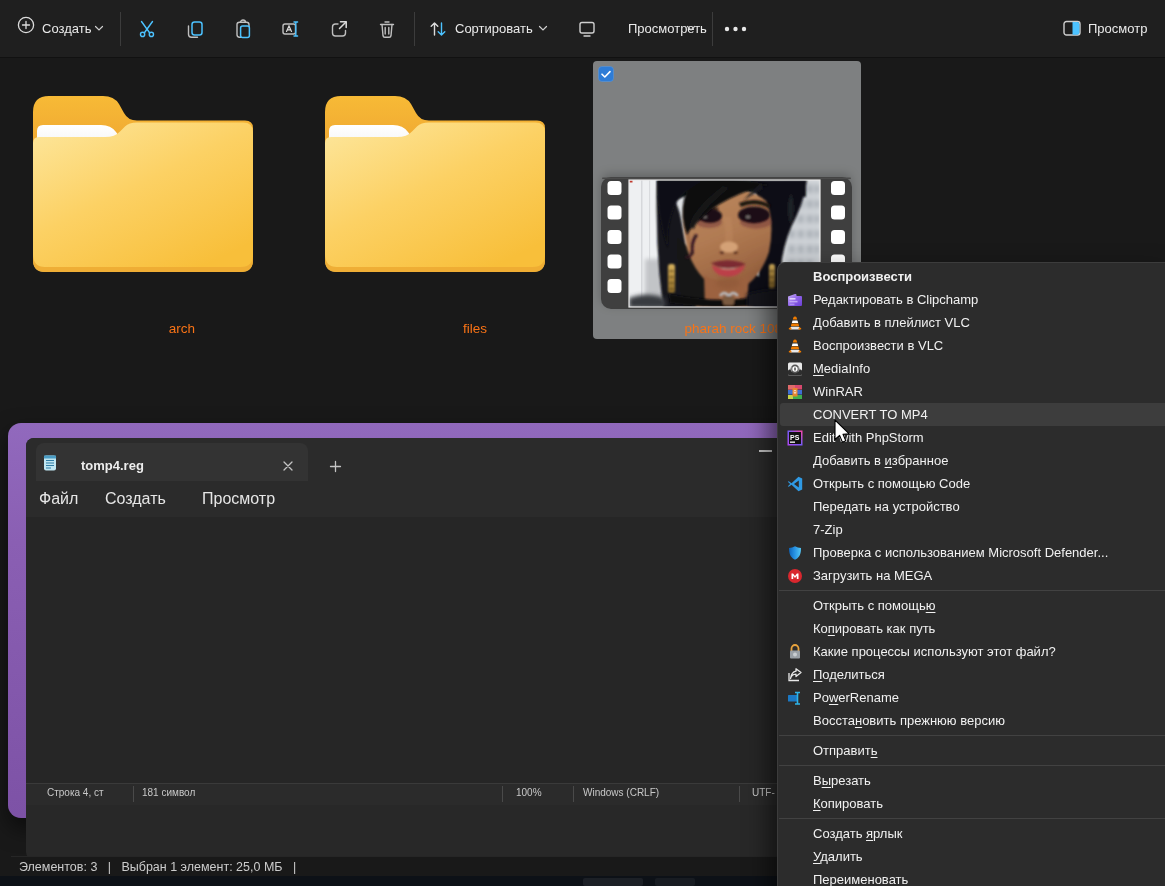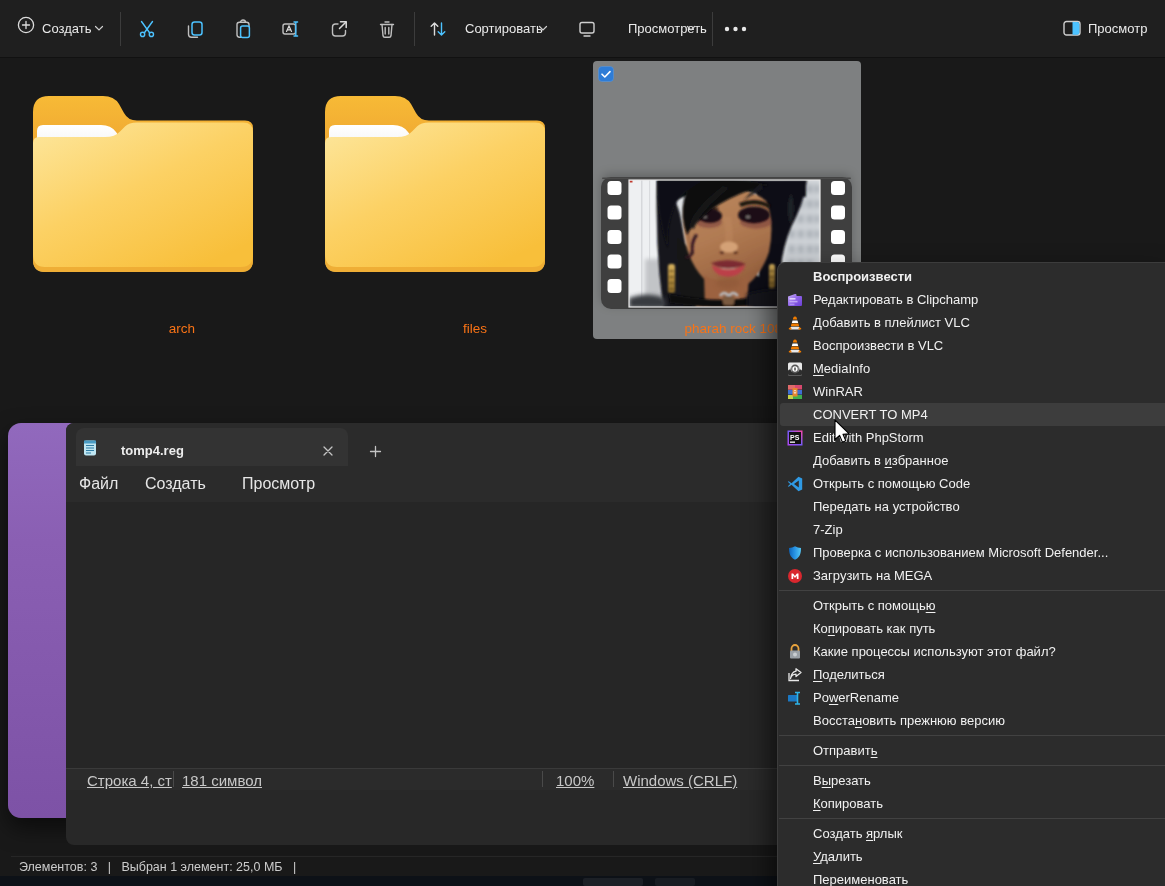--- a/index.html
+++ b/index.html
@@ -27,24 +27,24 @@
   padding-left:35px; white-space:nowrap; }
 .mrow .mic { position:absolute; left:9px; top:3.5px; width:16px; height:16px; }
 .msep { height:1px; background:#424242; margin:3px 1px; }
 .mhl { position:absolute; left:2px; right:2px; top:0; height:23px; background:#3d3d3d; border-radius:3px; }
 .u { text-decoration:underline; text-underline-offset:2px; }
 
 
 #npframe { left:8px; top:423px; width:892px; height:395px; border-radius:13px;
   background:linear-gradient(180deg,#9169bd 0%,#8a5fb3 30%,#7d52a6 100%);
   box-shadow:0 10px 22px rgba(0,0,0,0.55); }
-#npwin { left:18px; top:0; width:856px; height:422px; background:#282828; border-radius:8px; overflow:hidden; position:absolute;margin-left:40px; }
+#npwin { left:18px; top:15px; width:856px; height:422px; background:#282828; border-radius:8px; overflow:hidden; position:absolute; }
 .npmenu { top:490px; color:#e6e6e6; font-size:16px;text-align:right; }
 #npwin .npmenu { top:52px; }
-.npst { top:349px; font-size:15px; color:#c8c8c8;text-decoration:underline; }
+.npst { top:349px; font-size:10px; color:#c8c8c8; }
 .npsep { top:348px; width:1px; height:16px; background:#4a4a4a; }
 </style>
 </head>
 <body>
 <div id="stage">
 
   <div id="toolbar" class="abs">
 
     <svg class="abs" style="left:17px; top:16px;" width="18" height="18" viewBox="0 0 18 18">
       <circle cx="9" cy="9" r="7.6" fill="none" stroke="#dcdcdc" stroke-width="1.3"></circle>
@@ -99,21 +99,21 @@
       </g>
     </svg>
     <div class="sep" style="left:414px;"></div>
 
     <svg class="abs" style="left:428px; top:19px;" width="20" height="20" viewBox="0 0 20 20">
       <g fill="none" stroke-width="1.4" stroke-linecap="round" stroke-linejoin="round">
         <path d="M6.5 16 V4.5 M6.5 4 L3.2 7.3 M6.5 4 L9.8 7.3" stroke="#dcdcdc"></path>
         <path d="M13.5 4 V15.5 M13.5 16 L10.2 12.7 M13.5 16 L16.8 12.7" stroke="#4cc2ff"></path>
       </g>
     </svg>
-    <span class="abs tbtxt" style="left:465px; top:21px;">Сортировать</span>
+    <span class="abs tbtxt" style="left:455px; top:21px;">Сортировать</span>
     <svg class="abs" style="left:538px; top:24px;" width="10" height="8" viewBox="0 0 10 8">
       <path d="M1.5 2.5 L5 6 L8.5 2.5" fill="none" stroke="#cfcfcf" stroke-width="1.2" stroke-linecap="round"></path>
     </svg>
 
     <svg class="abs" style="left:577px; top:19px;" width="20" height="20" viewBox="0 0 20 20">
       <rect x="3" y="3.5" width="14" height="10.5" rx="2" fill="none" stroke="#cfcfcf" stroke-width="1.4"></rect>
       <path d="M7 17 h6" stroke="#cfcfcf" stroke-width="1.4" stroke-linecap="round"></path>
     </svg>
     <span class="abs tbtxt" style="left:628px; top:21px;">Просмотреть</span>
     <svg class="abs" style="left:686px; top:24px;" width="10" height="8" viewBox="0 0 10 8">

